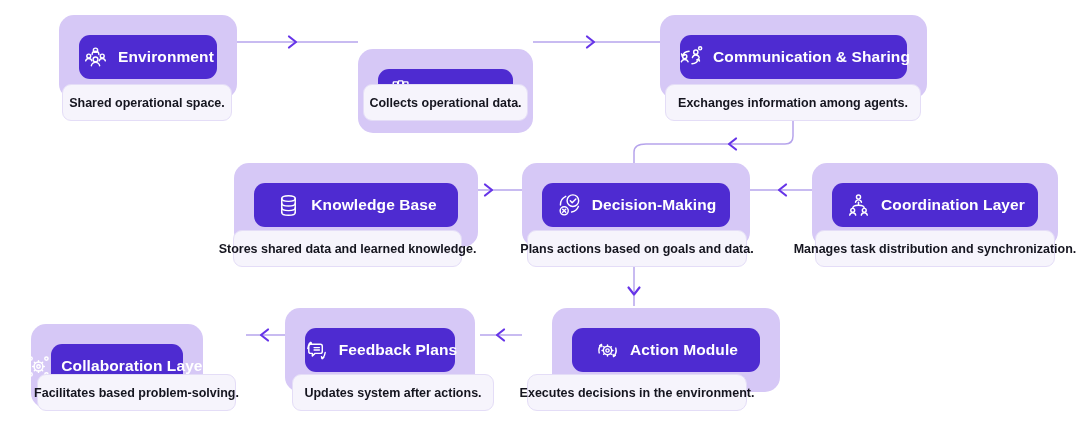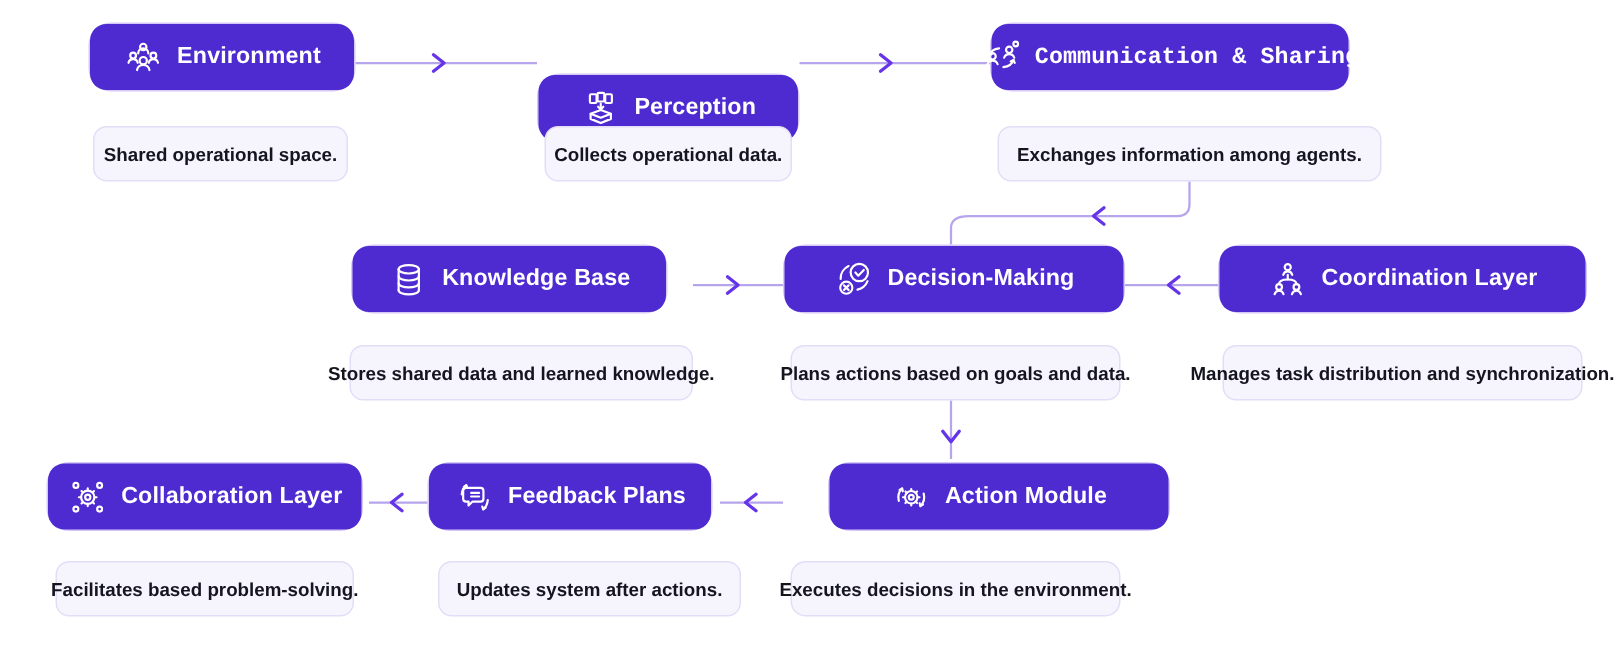--- a/index.html
+++ b/index.html
@@ -17,21 +17,21 @@
   body{
     width:1080px;height:447px;position:relative;overflow:hidden;
     background:var(--background);
     font-family:"Liberation Sans",sans-serif;
   }
   .edges{position:absolute;left:0;top:0;width:1080px;height:447px;pointer-events:none;}
   .edges .line{stroke:var(--edge-line);stroke-width:1.5;fill:none;}
   .edges .head{stroke:var(--edge-arrow);stroke-width:2.2;fill:none;stroke-linecap:round;stroke-linejoin:round;}
   .node{
     position:absolute;box-sizing:border-box;
-    background:var(--node-halo);border-radius:15px;padding:1px;
+    background:var(--node-halo);border-radius:15px;padding:20px;
     cursor:pointer;
   }
   .node-inner{
     height:44px;border-radius:11px;background:var(--node-fill);
     display:flex;align-items:center;justify-content:center;gap:9px;
     color:var(--node-text);
   }
   .node-label{font-size:15.5px;font-weight:700;letter-spacing:.1px;white-space:nowrap;}
   .node-icon{display:flex;align-items:center;color:#ffffff;}
   .node-icon svg{stroke:#ffffff;fill:none;stroke-width:1.5;stroke-linecap:round;stroke-linejoin:round;}
@@ -105,21 +105,21 @@
         <path d="M7,17.5 V21 L14,23.8 L21,21 V17.5"></path>
       </svg>
     </span>
     <span class="node-label">Perception</span>
   </div>
 </div>
 <div class="desc" style="left:363px;top:84px;width:165px;">
   <span>Collects operational data.</span>
 </div>
 
-<div class="node" style="left:660px;top:15px;width:240px;font-family:Liberation Mono, monospace;">
+<div class="node" style="left:660px;top:15px;width:267px;">
   <div class="node-inner">
     <span class="node-icon">
       <svg width="27" height="27" viewBox="0 0 28 28">
         <circle cx="8" cy="13" r="2.2"></circle>
           <path d="M4.5,18.5 a3.7,3.7 0 0 1 7,0"></path>
         <circle cx="19.5" cy="8.5" r="2.2"></circle>
           <path d="M16,14 a3.7,3.7 0 0 1 7,0"></path>
         <circle cx="24" cy="4.5" r="1.6"></circle>
         <path d="M15.5,20.5 Q21,20 22.5,15.5"></path>
           <polyline points="20.5,16.5 22.5,15.5 23.3,17.6"></polyline>
@@ -127,21 +127,21 @@
           <polyline points="7.5,11.5 5.5,12.5 4.7,10.4"></polyline>
       </svg>
     </span>
     <span class="node-label">Communication &amp; Sharing</span>
   </div>
 </div>
 <div class="desc" style="left:665px;top:84px;width:256px;">
   <span>Exchanges information among agents.</span>
 </div>
 
-<div class="node" style="left:234px;top:163px;width:211px;text-align:center;">
+<div class="node" style="left:234px;top:163px;width:244px;text-align:center;">
   <div class="node-inner">
     <span class="node-icon">
       <svg width="27" height="27" viewBox="0 0 28 28">
         <ellipse cx="14" cy="6.8" rx="7" ry="2.9"></ellipse>
         <path d="M7,6.8 V21.2"></path>
           <path d="M21,6.8 V21.2"></path>
         <path d="M7,11.6 a7,2.9 0 0 0 14,0"></path>
         <path d="M7,16.4 a7,2.9 0 0 0 14,0"></path>
         <path d="M7,21.2 a7,2.9 0 0 0 14,0"></path>
       </svg>
@@ -186,21 +186,21 @@
           <path d="M16.9,24 a3.2,3.2 0 0 1 6.2,0"></path>
       </svg>
     </span>
     <span class="node-label">Coordination Layer</span>
   </div>
 </div>
 <div class="desc" style="left:815px;top:230px;width:240px;">
   <span>Manages task distribution and synchronization.</span>
 </div>
 
-<div class="node" style="left:31px;top:308px;width:211px;text-align:right;">
+<div class="node" style="left:31px;top:324px;width:172px;text-align:right;">
   <div class="node-inner">
     <span class="node-icon">
       <svg width="27" height="27" viewBox="0 0 28 28">
         <circle cx="14" cy="14" r="4.6"></circle>
           <circle cx="14" cy="14" r="1.8"></circle>
         <path d="M14,9.4 V7.9 M14,18.6 V20.1 M9.4,14 H7.9 M18.6,14 H20.1 M10.7,10.7 L9.7,9.7 M17.3,17.3 L18.3,18.3 M17.3,10.7 L18.3,9.7 M10.7,17.3 L9.7,18.3"></path>
         <circle cx="5.8" cy="5.8" r="1.7"></circle>
           <circle cx="22.2" cy="5.8" r="1.7"></circle>
         <circle cx="5.8" cy="22.2" r="1.7"></circle>
           <circle cx="22.2" cy="22.2" r="1.7"></circle>

